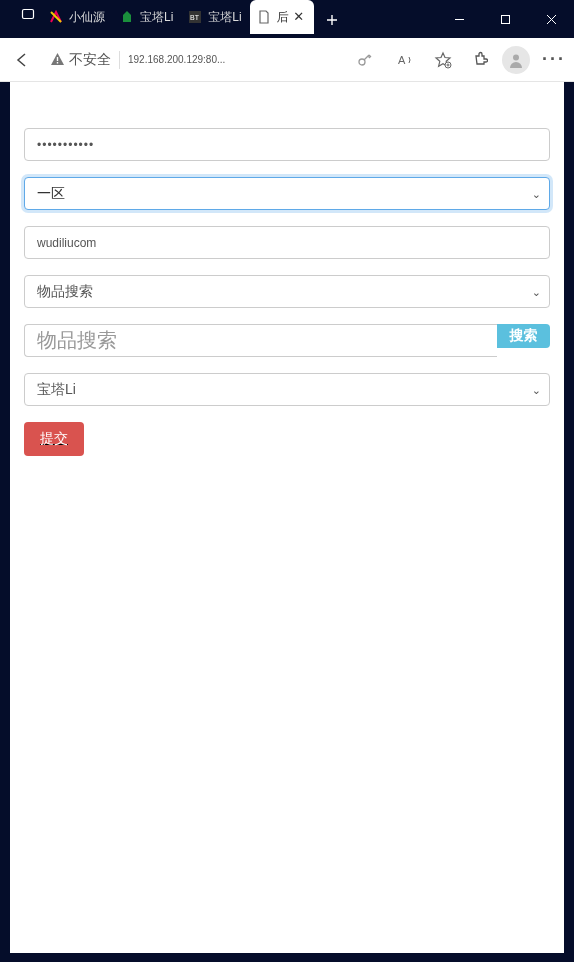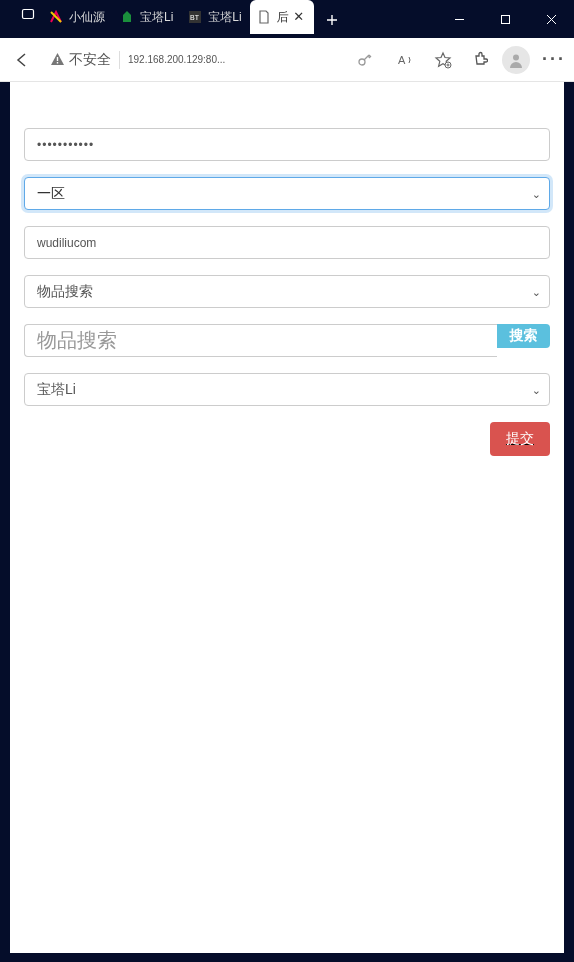--- a/index.html
+++ b/index.html
@@ -40,21 +40,21 @@
     .field input[type=password] { letter-spacing: 1px; }
     .select-field { position: relative; }
     .select-field.focused { border: 1px solid #5fa9e8; box-shadow: 0 0 0 3px rgba(95,169,232,0.28); }
     .focused .sel-text { color: #333; }
     .chev { position: absolute; right: 8px; top: 50%; transform: translateY(-50%); color: #555; font-size: 11px; }
     .searchgrp { display: flex; margin-bottom: 16px; }
     .searchgrp .sfield { flex: 1; height: 33px; border: 1px solid #ccc; border-right: none; border-radius: 4px 0 0 4px; padding: 0 12px; display: flex; align-items: center; }
     .searchgrp .sfield input { border: none; outline: none; width: 100%; font-size: 20px; color: #555; }
     .searchgrp .sfield input::placeholder { color: #999; }
     .searchgrp .sbtn { width: 53px; height: 24px; background: #5bc0de; color: #fff; border: none; border-radius: 0 4px 4px 0; font-size: 14px; display: flex; align-items: center; justify-content: center; cursor: pointer; font-weight: bold; }
-    .submit-row { display: flex; justify-content: flex-end; margin-top: 2px; text-decoration: underline; }
+    .submit-row { display: flex; justify-content: flex-start; margin-top: 2px; text-decoration: underline; }
     .submit-btn { background: #d9534f; color: #fff; border: none; border-radius: 4px; font-size: 14px; padding: 8px 16px; cursor: pointer; }
 
     
     svg { display: block; }
   </style>
 </head>
 <body>
 
 <div class="titlebar">
   <div class="tab-btn-group">

